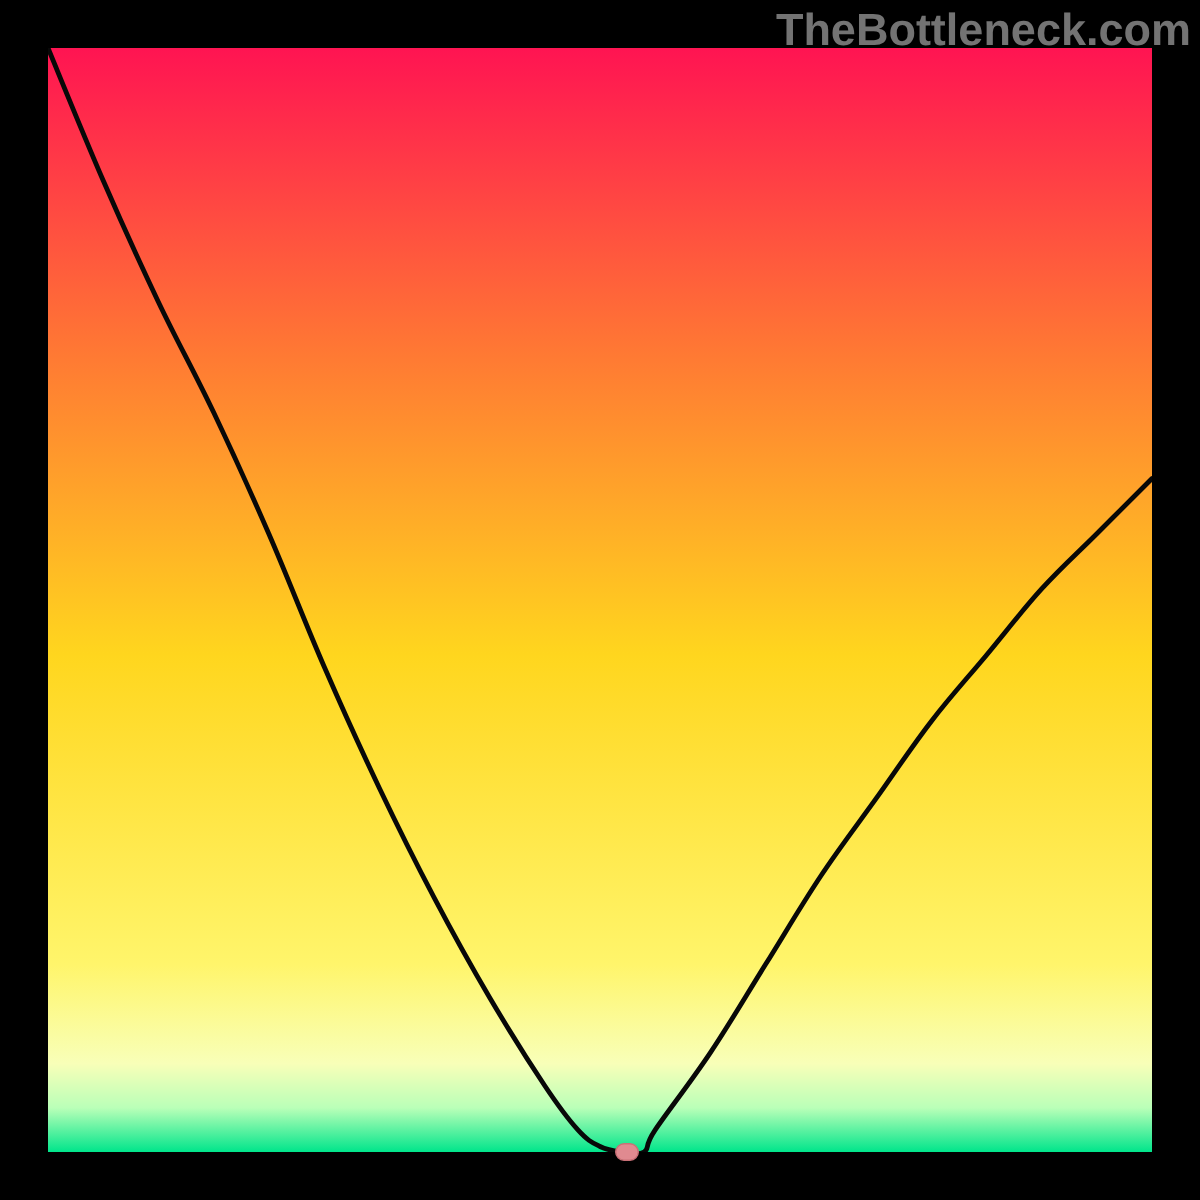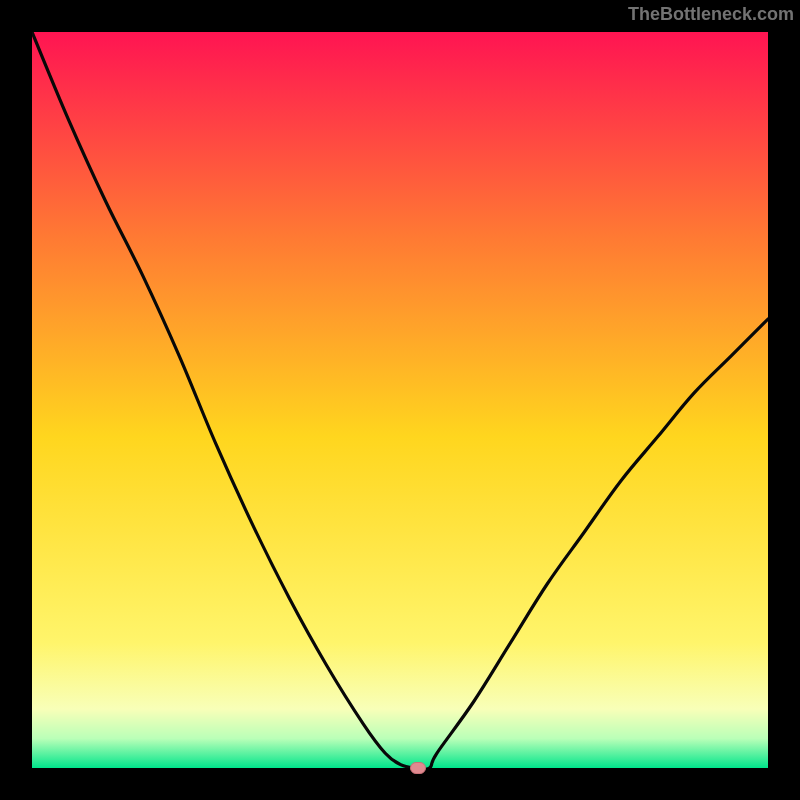--- a/index.html
+++ b/index.html
@@ -45,21 +45,21 @@
     height: 12px;
     border-radius: 6px / 6px;
     transform: translate(-50%, -50%);
     box-sizing: border-box;
   }
   .watermark {
     position: absolute;
     top: 4px;
     right: 6px;
     font-family: Arial, Helvetica, sans-serif;
-    font-size: 18px;
+    font-size: 30px;
     font-weight: 600;
     color: #737373;
     letter-spacing: 0px;
   }
 </style>
 </head>
 <body>
 
 <div class="frame">
 

